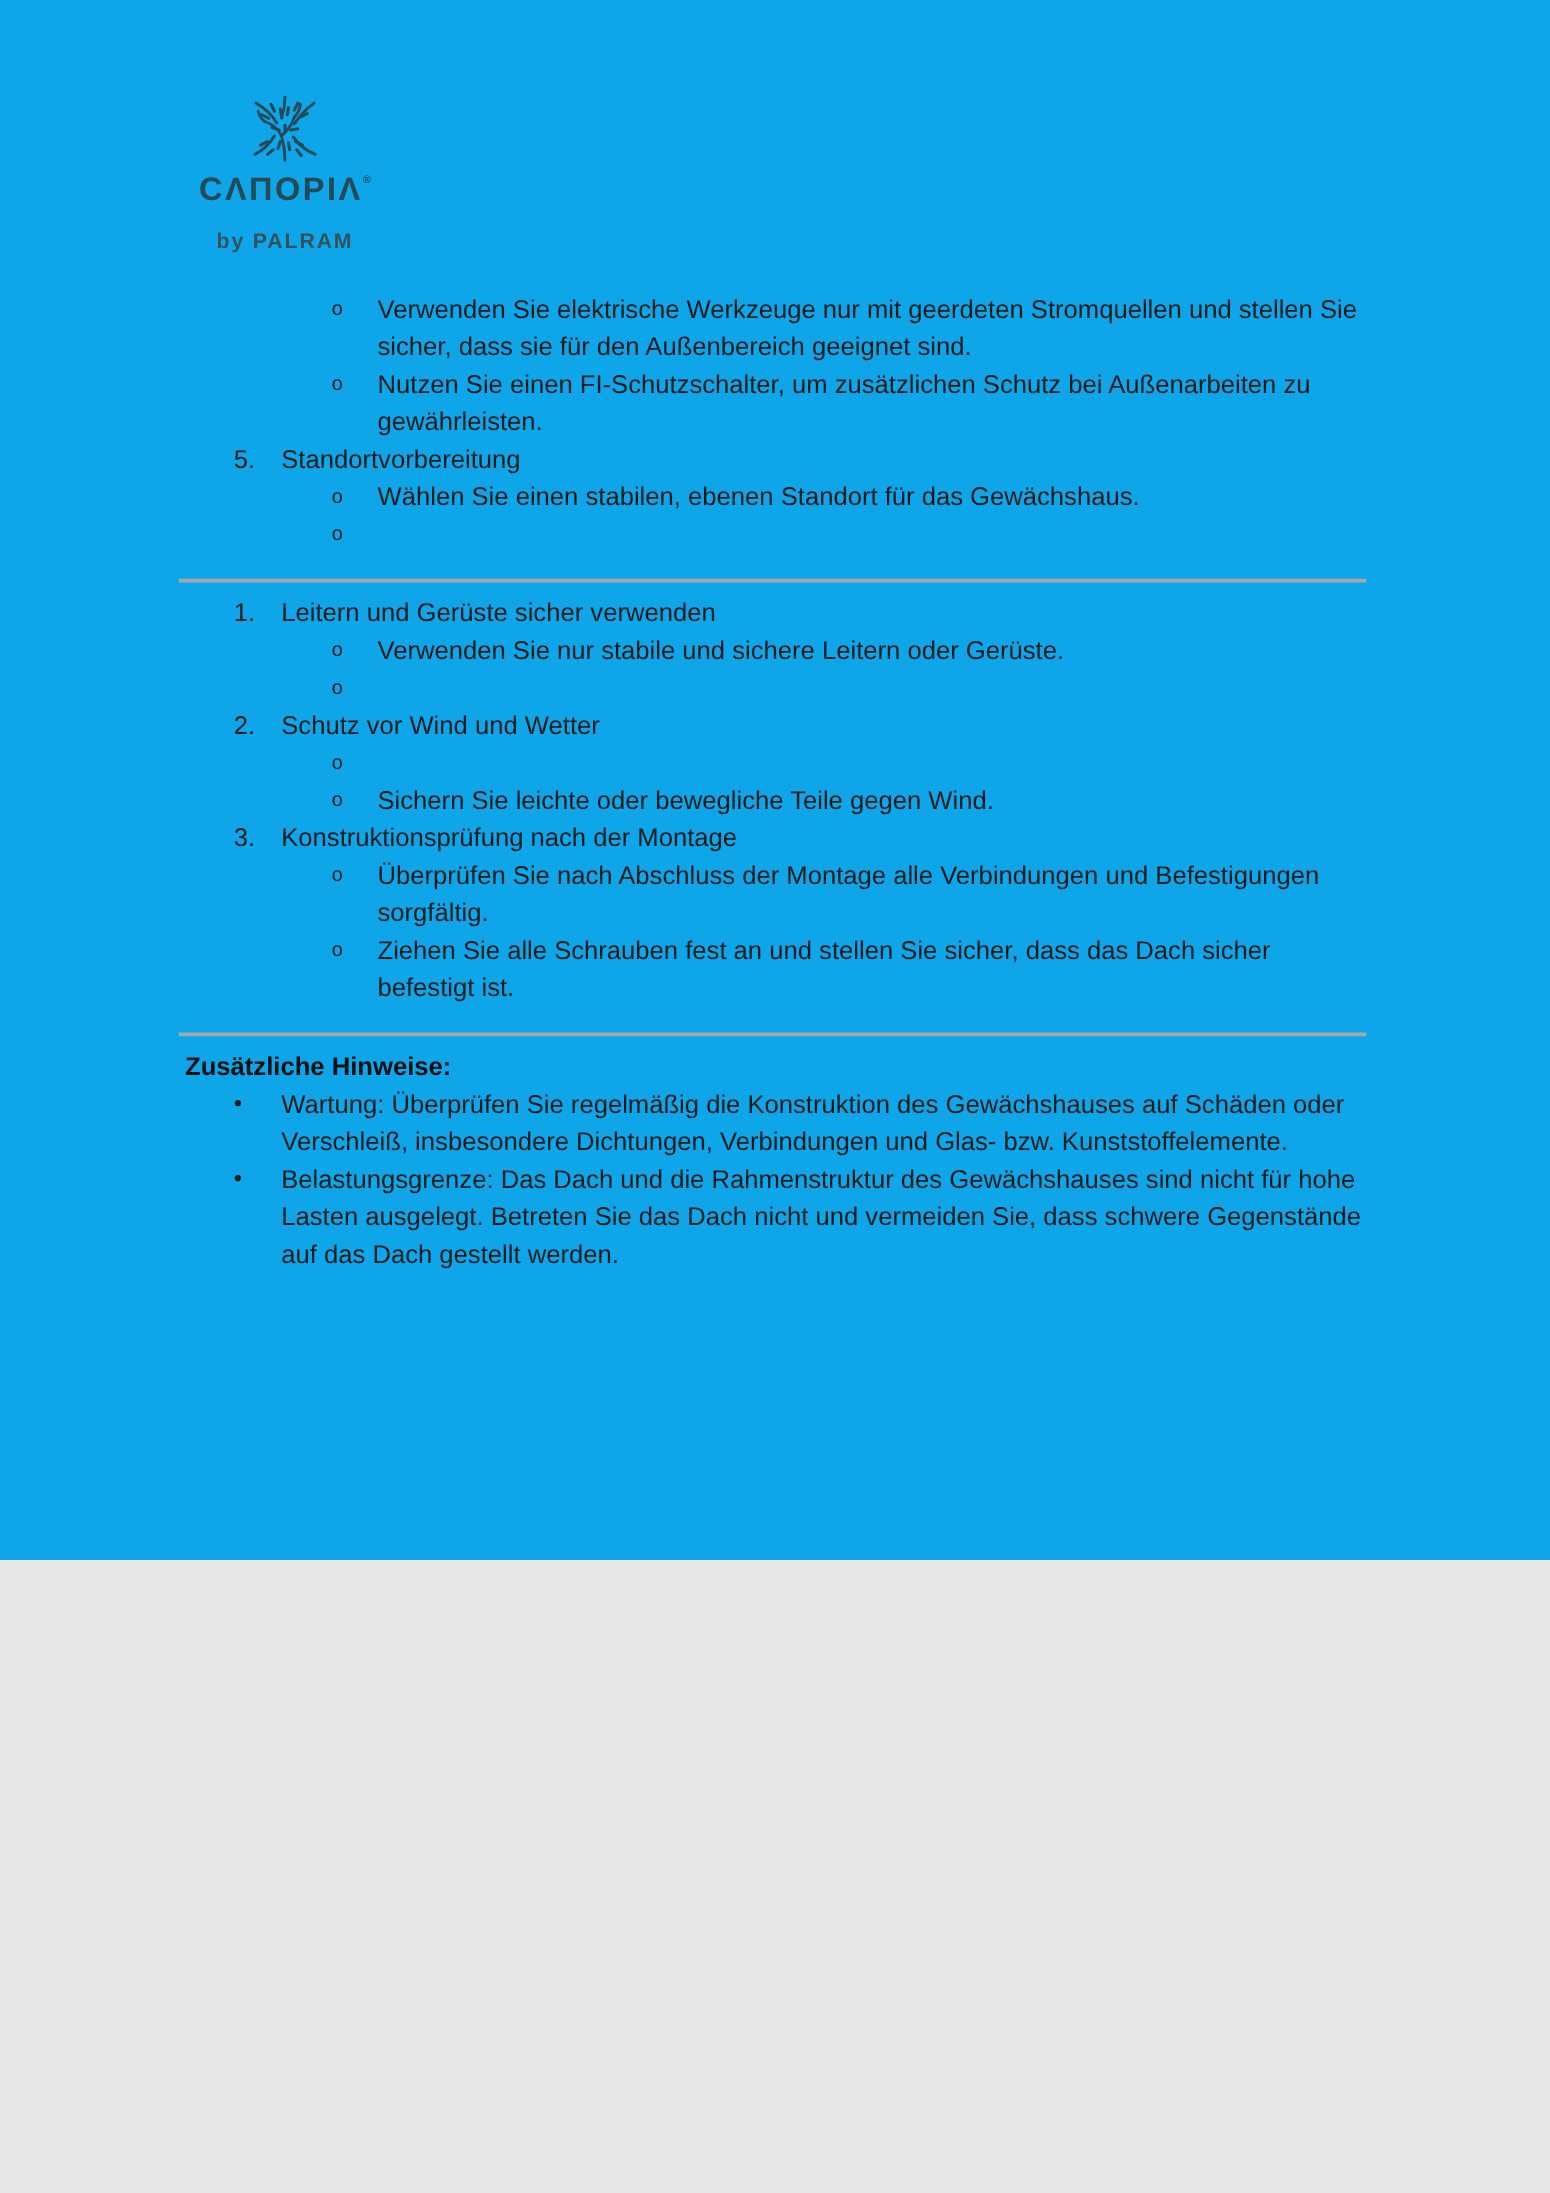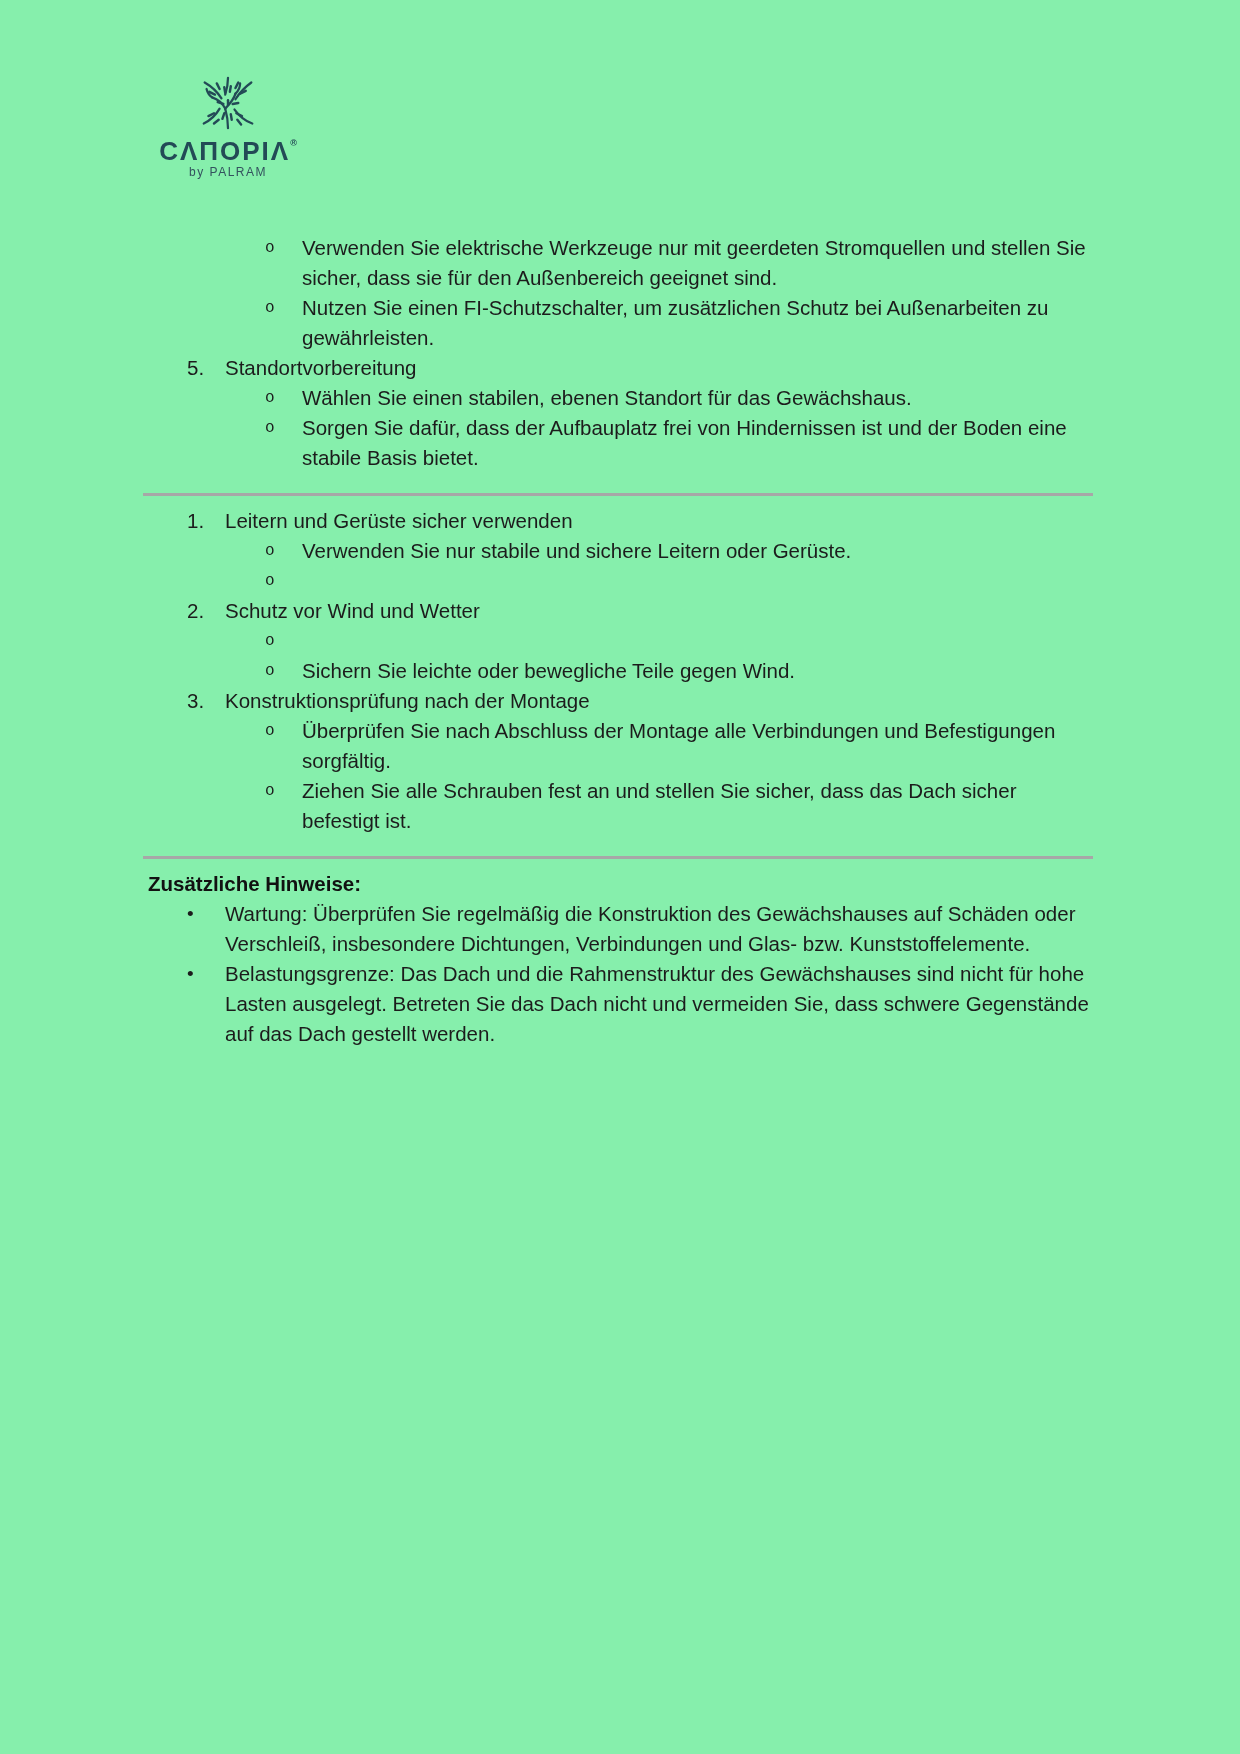--- a/index.html
+++ b/index.html
@@ -1,21 +1,21 @@
 <!DOCTYPE html>
 <html lang="de"><head>
 <meta charset="utf-8">
 <style>
   html, body { margin: 0; padding: 0; background: #e8e8e8; }
   .page {
     position: relative;
     width: 1240px;
-    height: 1754px;
+    height: 1248px;
     margin: 0 auto;
-    background: #86efac;
+    background: #0ea5e9;
     font-family: "Liberation Sans", "DejaVu Sans", sans-serif;
     color: #1c1c1c;
     overflow: hidden;
   }
 
   
   .logo {
     position: absolute;
     left: 158px;
     top: 74px;
@@ -27,23 +27,23 @@
   .wordmark {
     font-size: 26px;
     font-weight: 700;
     letter-spacing: 2px;
     line-height: 1;
     white-space: nowrap;
     color: #234a56;
   }
   .wordmark sup { font-size: 9px; vertical-align: 14px; letter-spacing: 0; }
   .byline {
-    margin-top: 1px;
-    font-size: 12px;
-    font-weight: 400;
+    margin-top: 19px;
+    font-size: 17px;
+    font-weight: 700;
     letter-spacing: 1.5px;
     color: #33525e;
   }
 
   
   .content {
     position: absolute;
     left: 148px;
     top: 233px;
     width: 948px;
@@ -128,21 +128,20 @@
       <div class="row num-row">
         <div class="marker">5.</div>
         <div class="text">Standortvorbereitung</div>
       </div>
       <div class="row sub-row">
         <div class="marker">o</div>
         <div class="text">Wählen Sie einen stabilen, ebenen Standort für das Gewächshaus.</div>
       </div>
       <div class="row sub-row">
         <div class="marker">o</div>
-        <div class="text">Sorgen Sie dafür, dass der Aufbauplatz frei von Hindernissen ist und der Boden eine stabile Basis bietet.</div>
       </div>
       <div class="divider"></div>
       <div class="row num-row">
         <div class="marker">1.</div>
         <div class="text">Leitern und Gerüste sicher verwenden</div>
       </div>
       <div class="row sub-row">
         <div class="marker">o</div>
         <div class="text">Verwenden Sie nur stabile und sichere Leitern oder Gerüste.</div>
       </div>

